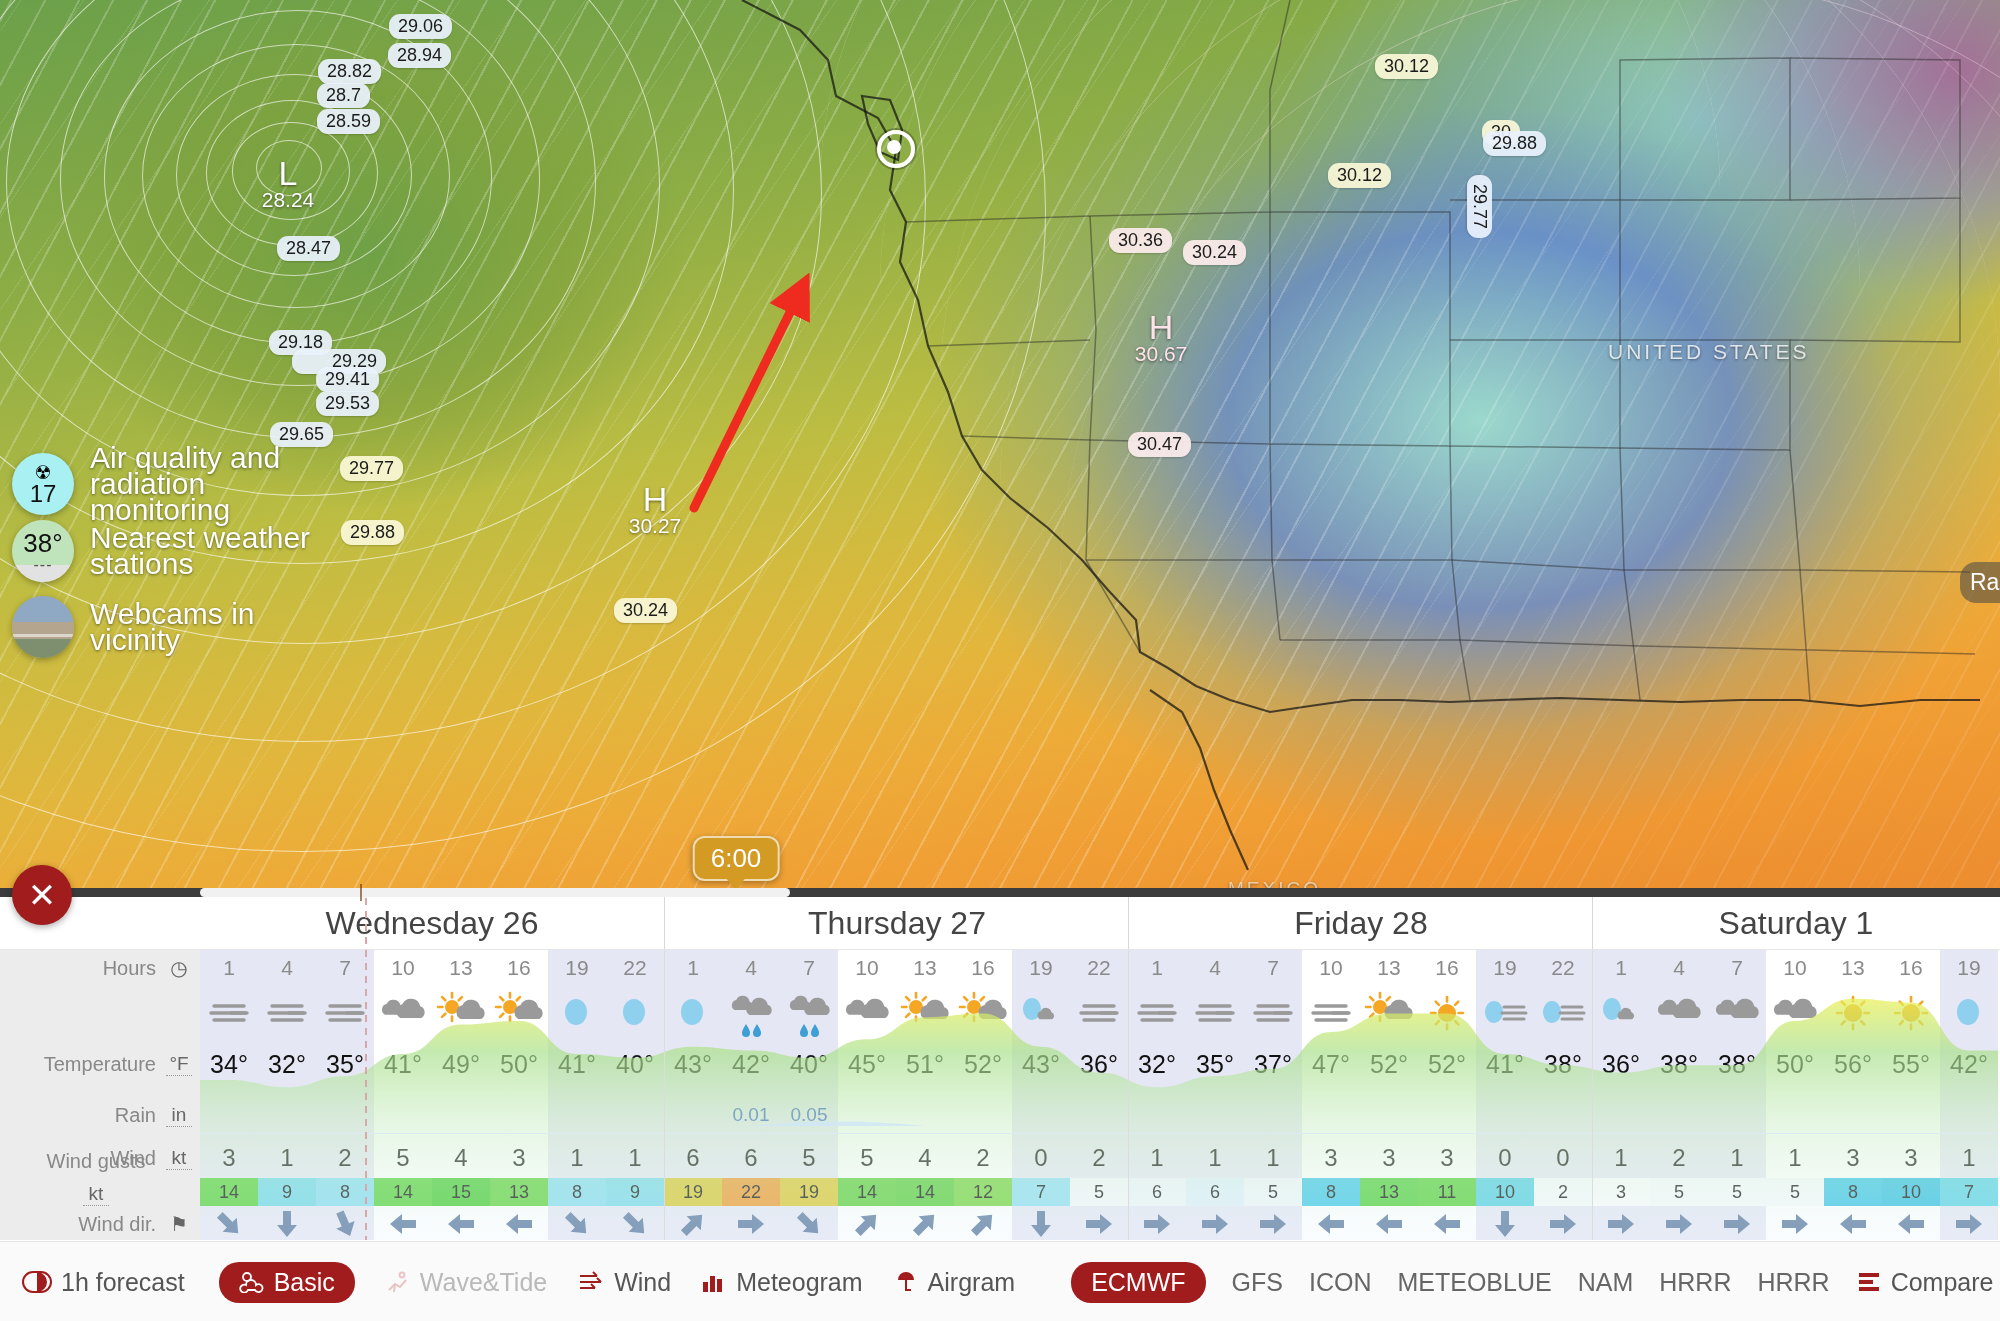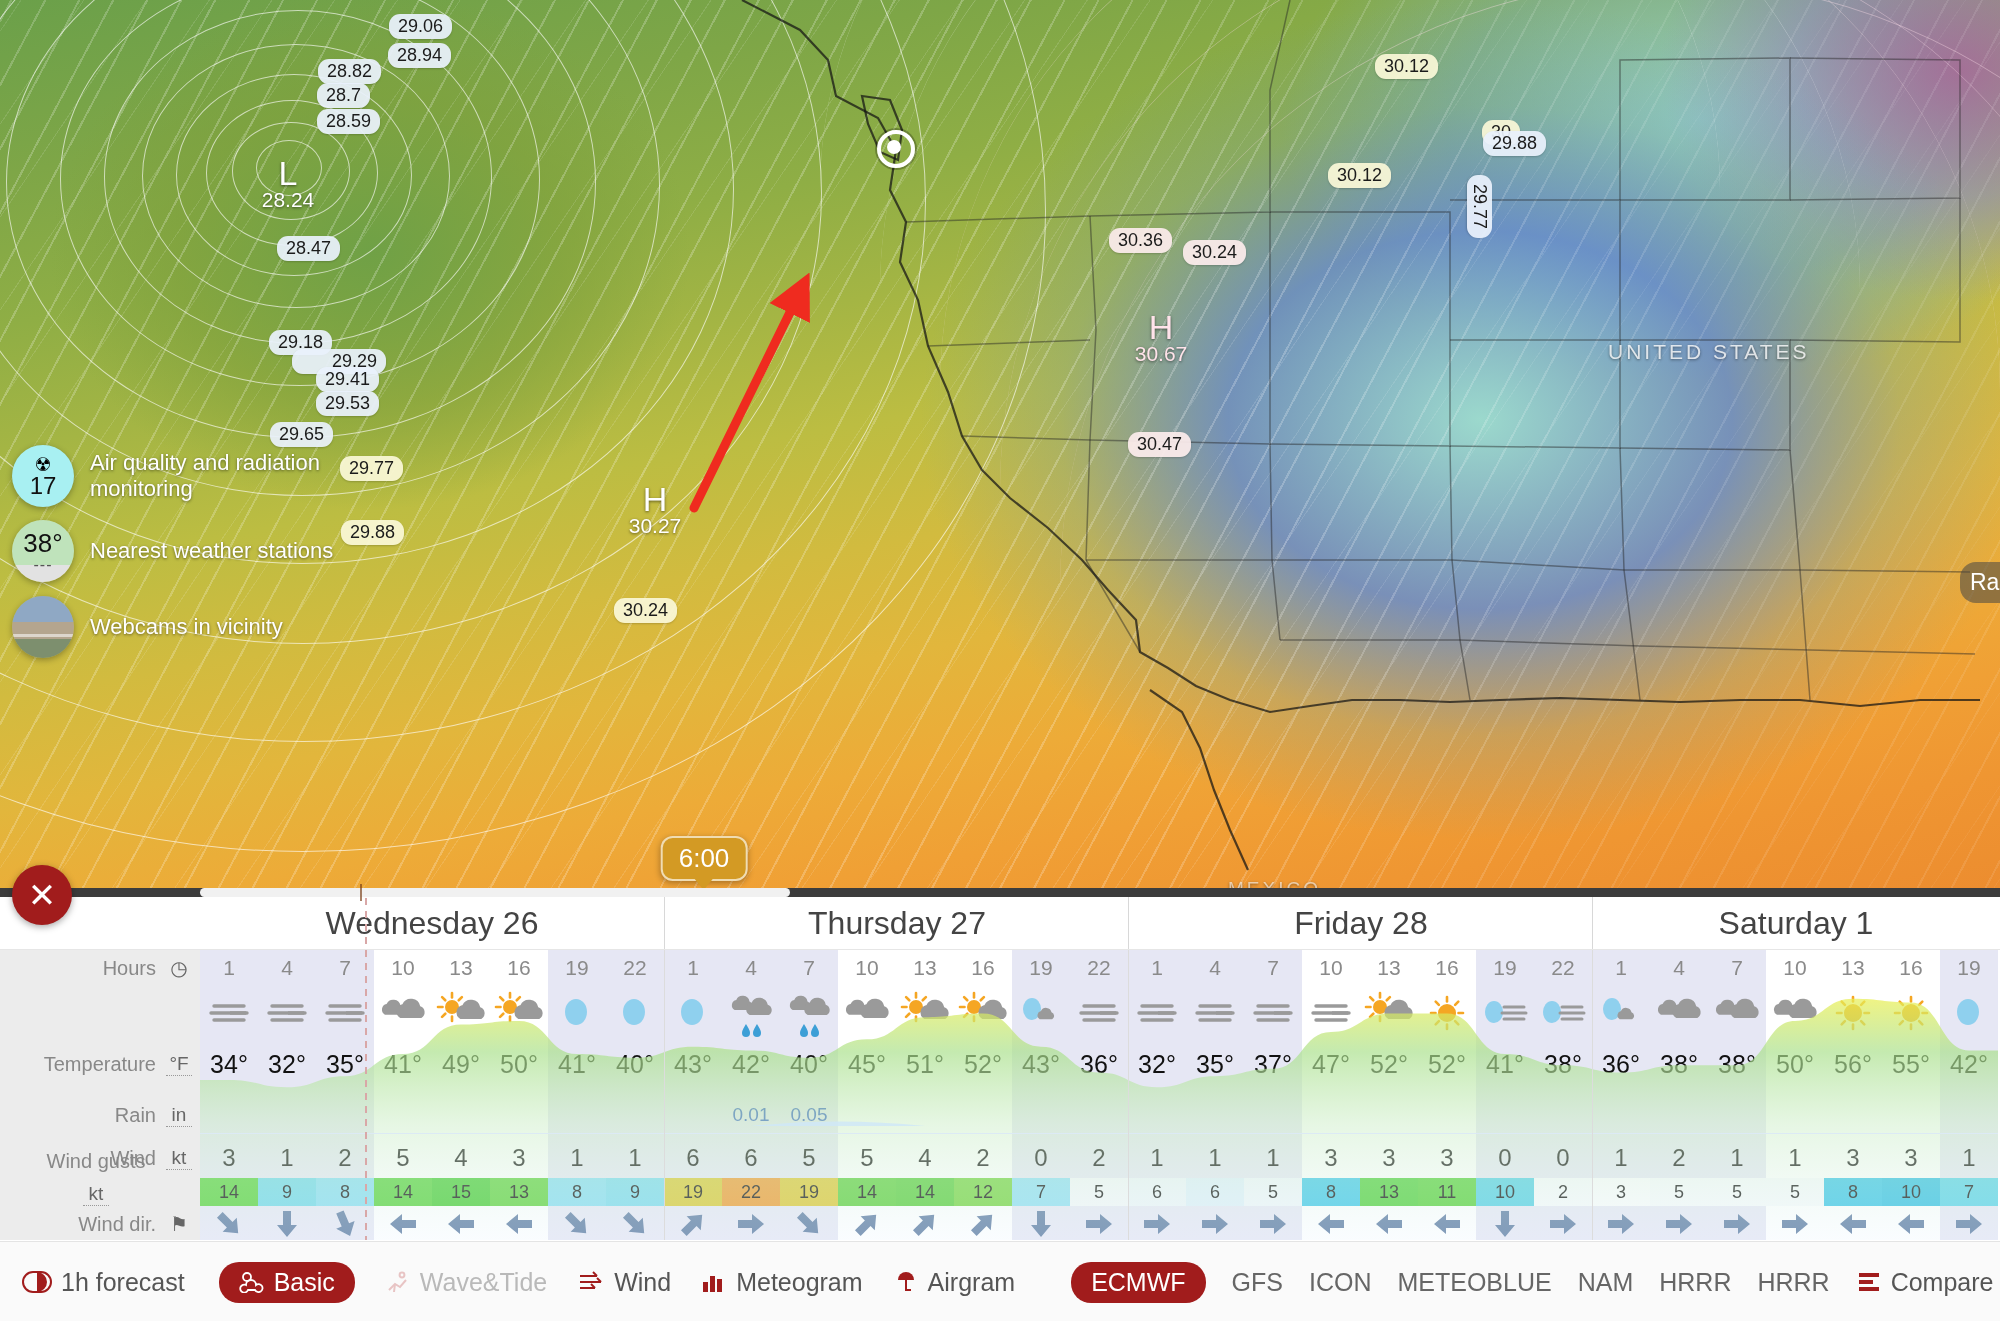--- a/index.html
+++ b/index.html
@@ -47,36 +47,36 @@
     border:4px solid #fff;box-shadow:0 0 0 2px rgba(0,0,0,.25);}
   #loc-marker:after{content:"";position:absolute;left:6px;top:6px;width:14px;height:14px;border-radius:50%;background:#fff;}
 
   
   #red-arrow{position:absolute;left:670px;top:270px;width:160px;height:250px;pointer-events:none;}
 
   
   .side-w{position:absolute;left:12px;display:flex;align-items:center;gap:16px;}
   .side-w .bubble{width:62px;height:62px;border-radius:50%;flex:0 0 62px;overflow:hidden;
      box-shadow:0 2px 6px rgba(0,0,0,.3);display:flex;flex-direction:column;align-items:center;justify-content:center;}
-  .side-w .txt{color:#fff;font-size:22px;line-height:26px;text-shadow:0 1px 3px rgba(0,0,0,.5);max-width:260px;}
+  .side-w .txt{color:#fff;font-size:30px;line-height:26px;text-shadow:0 1px 3px rgba(0,0,0,.5);max-width:260px;}
   #w-aq .bubble{background:#a8f0f2;}
   #w-aq .rad{font-size:19px;line-height:16px;margin-top:4px;}
   #w-aq .num{font-size:24px;color:#111;line-height:26px;}
   #w-st .bubble{background:linear-gradient(#bfe3bb 0 72%, #e2e2e2 72% 100%);}
   #w-st .num{font-size:26px;color:#111;line-height:30px;margin-top:-2px;}
   #w-st .dash{font-size:16px;color:#555;line-height:14px;letter-spacing:1px;}
   #w-cam .bubble{background:linear-gradient(#8fa8c4 0 42%, #b4a58e 42% 70%, #7d8f6e 70% 100%);position:relative;}
   #w-cam .bubble:after{content:"";position:absolute;left:0;top:38px;width:62px;height:3px;background:rgba(255,255,255,.55);}
 
   #close-btn{position:absolute;left:12px;top:865px;width:60px;height:60px;border-radius:50%;
      background:#a11c1c;box-shadow:0 2px 7px rgba(0,0,0,.35);display:flex;align-items:center;justify-content:center;z-index:9;}
   #close-btn span{color:#fff;font-size:34px;line-height:34px;}
 
   
-  #time-bubble{position:absolute;left:704px;top:836px;transform:translateX(-50%);
+  #time-bubble{position:absolute;left:736px;top:836px;transform:translateX(-50%);
      background:#d39a24;border:2px solid rgba(255,255,255,.65);border-radius:12px;
      padding:5px 16px;color:#fff;font-size:26px;box-shadow:0 2px 6px rgba(0,0,0,.3);z-index:8;}
   #time-bubble:after{content:"";position:absolute;left:50%;top:100%;margin-left:-9px;
      border-left:9px solid transparent;border-right:9px solid transparent;border-top:11px solid #d39a24;}
 
   
   #timeline{position:absolute;left:0;top:888px;width:2000px;height:9px;background:#3c3c3c;z-index:8;}
   #timeline .track{position:absolute;left:200px;top:0;width:590px;height:9px;background:#f1f1f1;border-radius:5px;}
   #timeline .tick{position:absolute;top:-4px;width:2px;height:17px;background:rgba(120,60,20,.65);}
 

